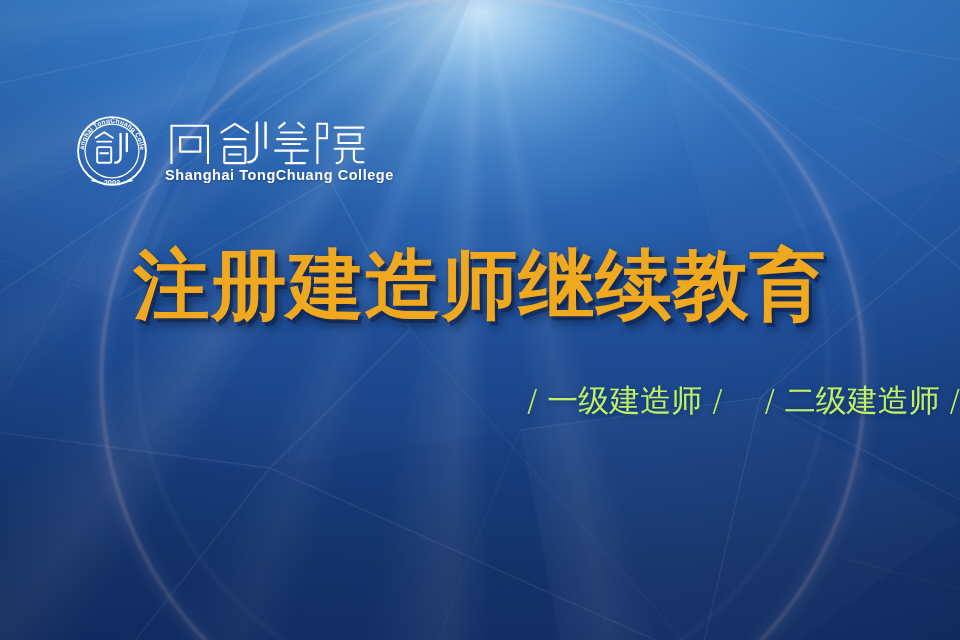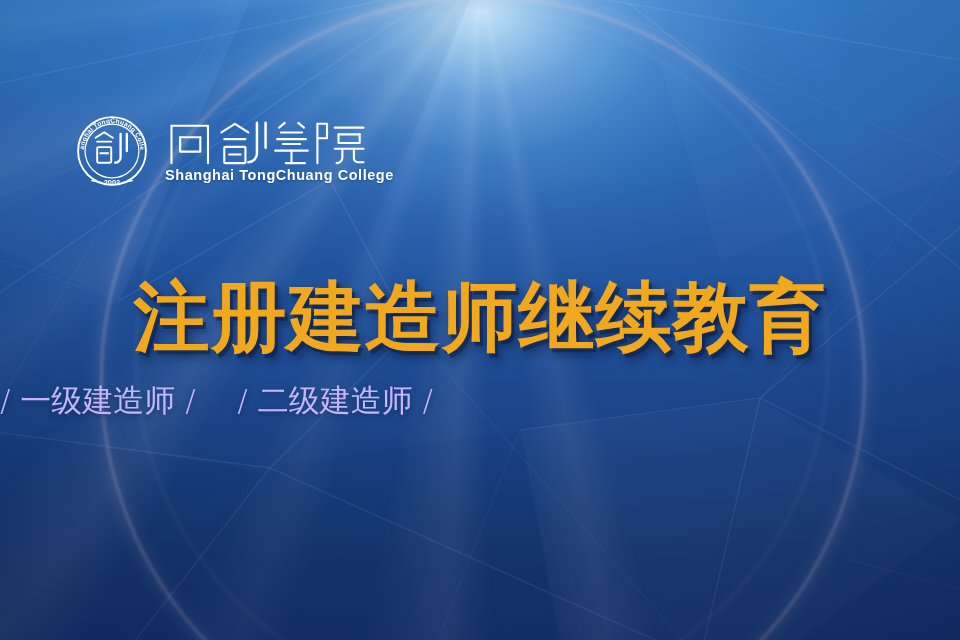--- a/index.html
+++ b/index.html
@@ -181,31 +181,30 @@
     font-family: "DejaVu Sans", "Liberation Sans", sans-serif;
     font-size: 76px;
     font-weight: bold;
     line-height: 1;
     letter-spacing: 1px;
     white-space: nowrap;
     text-shadow:
       3px 4px 0 rgba(12,30,70,0.55),
       5px 7px 9px rgba(8,24,60,0.55),
       0 0 2px rgba(120,70,10,0.30);
-    margin-top: 32px;
   }
 
   
   .subtitle {
     position: absolute;
     left: 0;
     right: 0;
     top: 383px;
-    text-align: left;
-    color: #c4b5fd;
+    text-align: right;
+    color: #bef264;
     font-family: "DejaVu Sans", "Liberation Sans", sans-serif;
     font-size: 31px;
     font-weight: normal;
     line-height: 1.1;
     white-space: nowrap;
     text-shadow: 0 2px 5px rgba(10,32,78,0.50);
   }
   .subtitle .sub-gap { display: inline-block; width: 22px; }
   .subtitle .slash { font-weight: 300; }
 </style>

